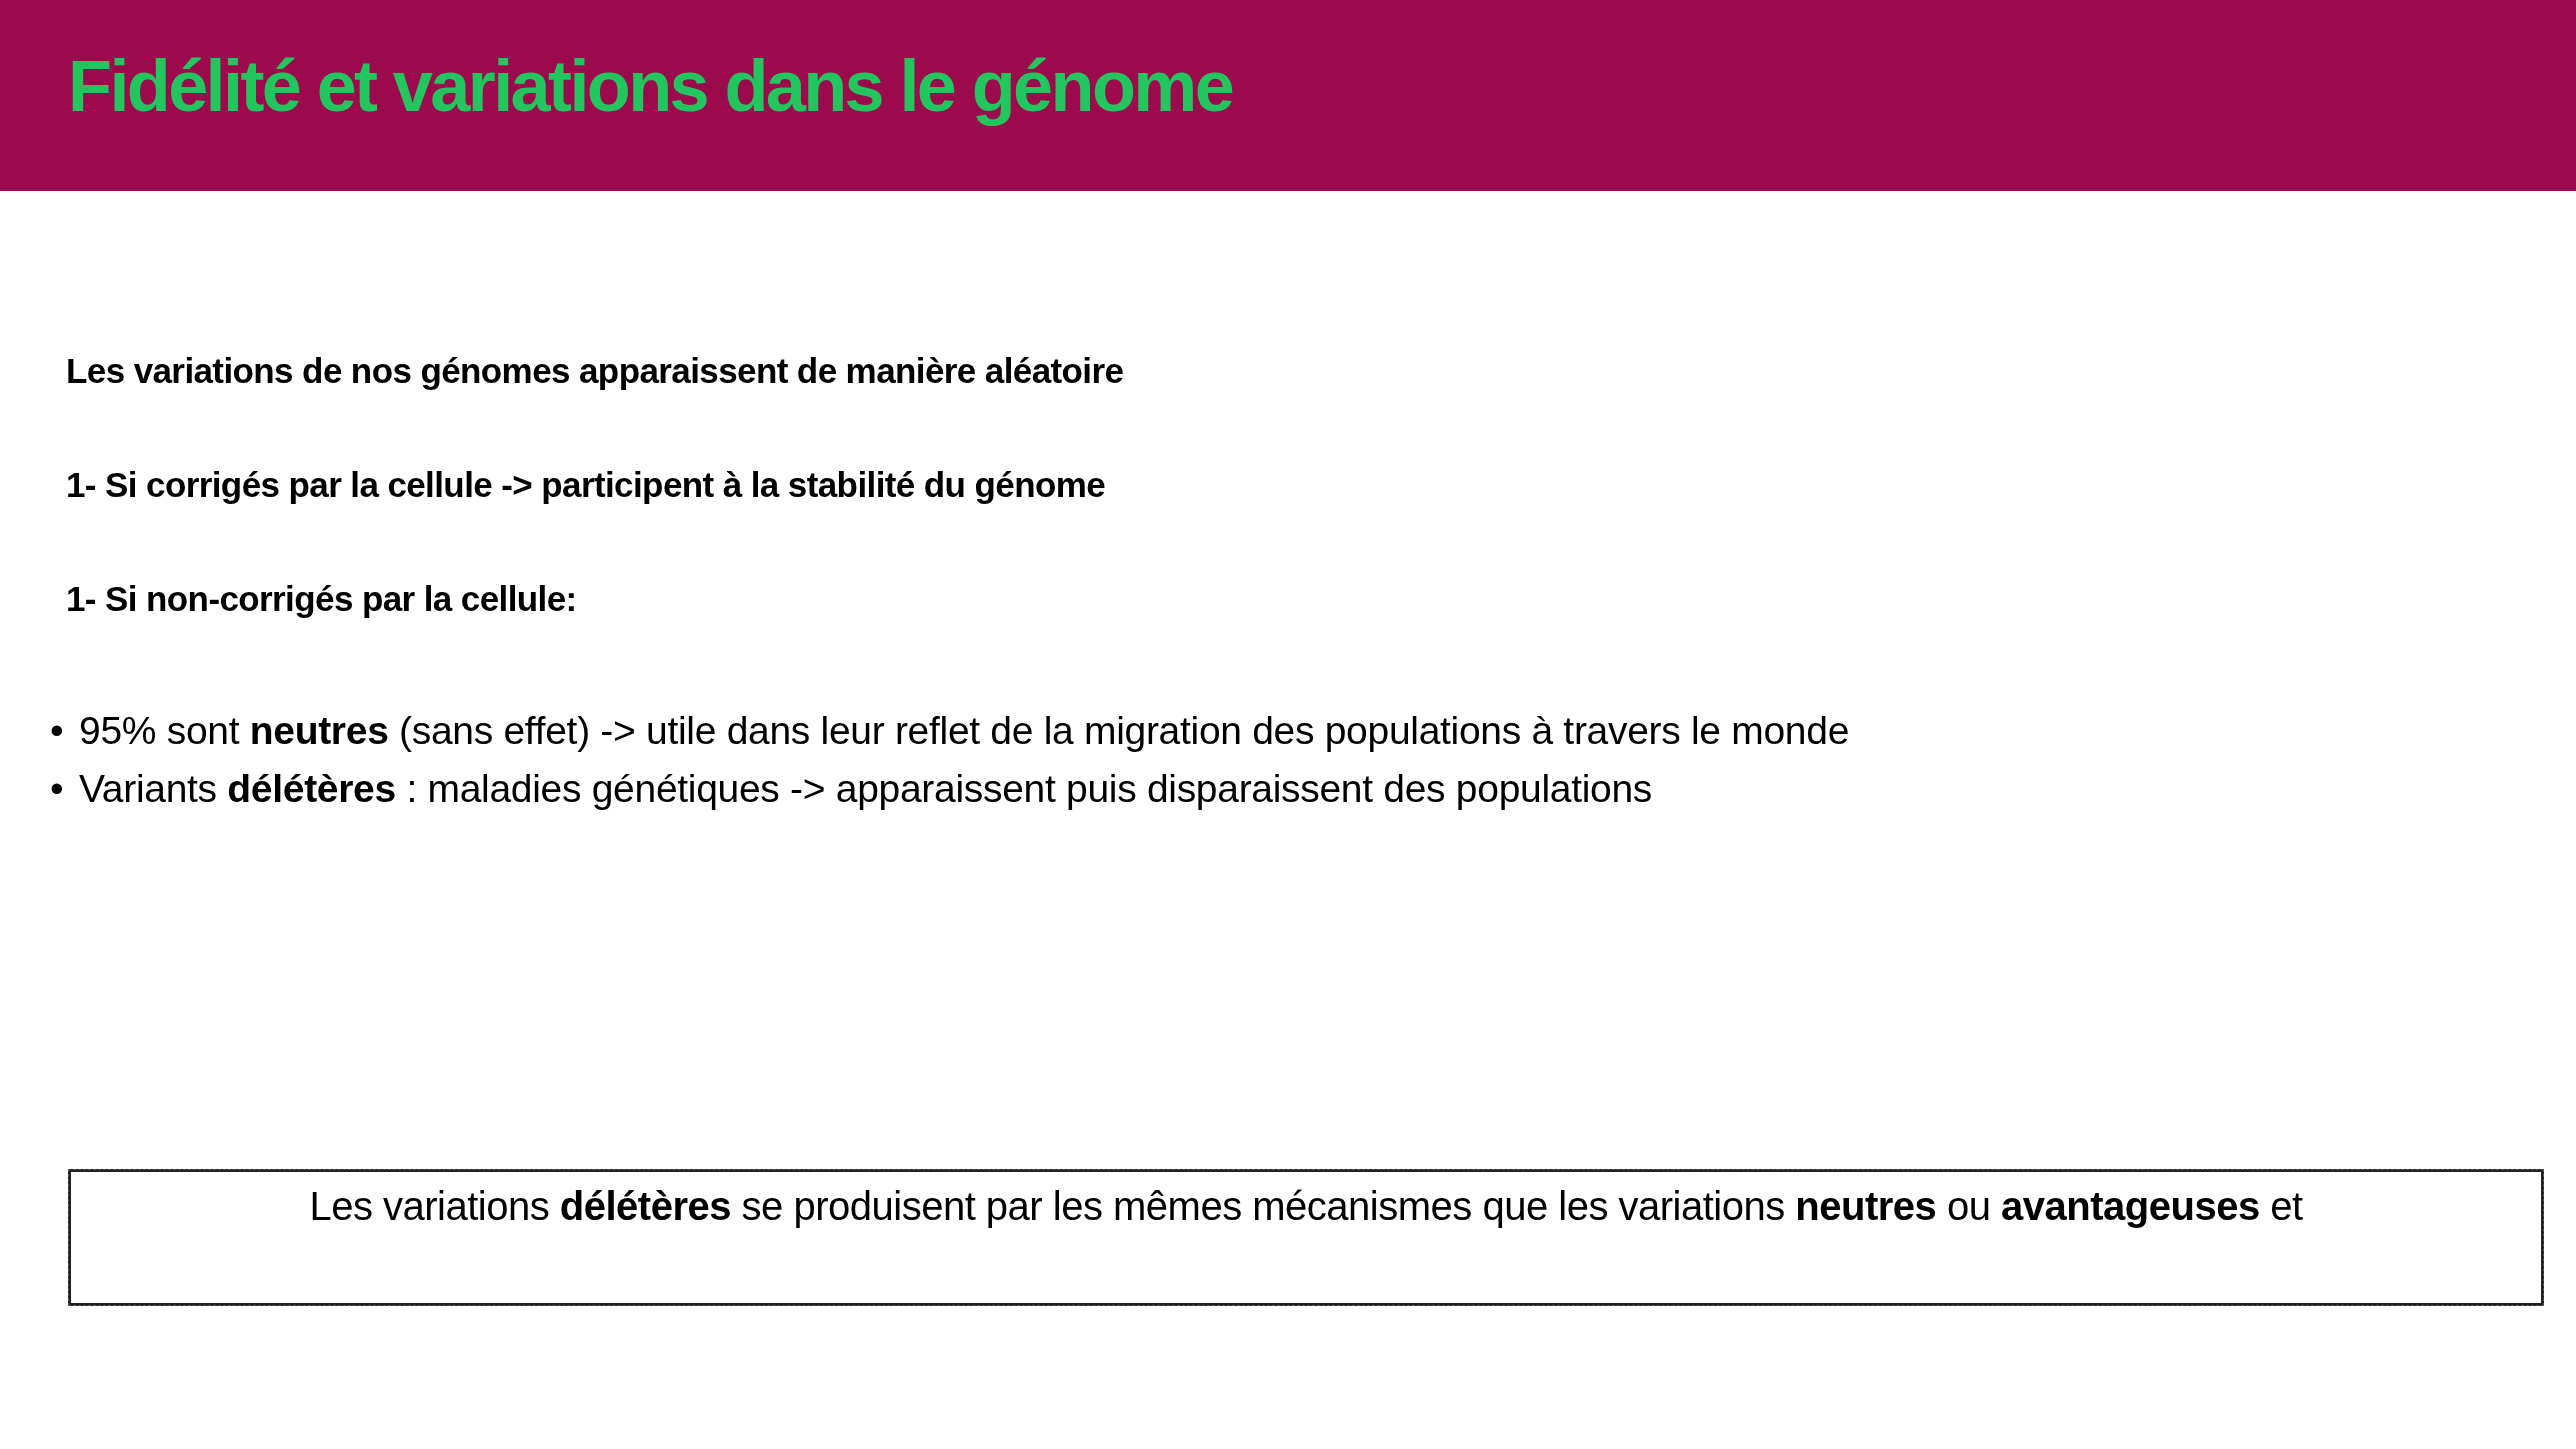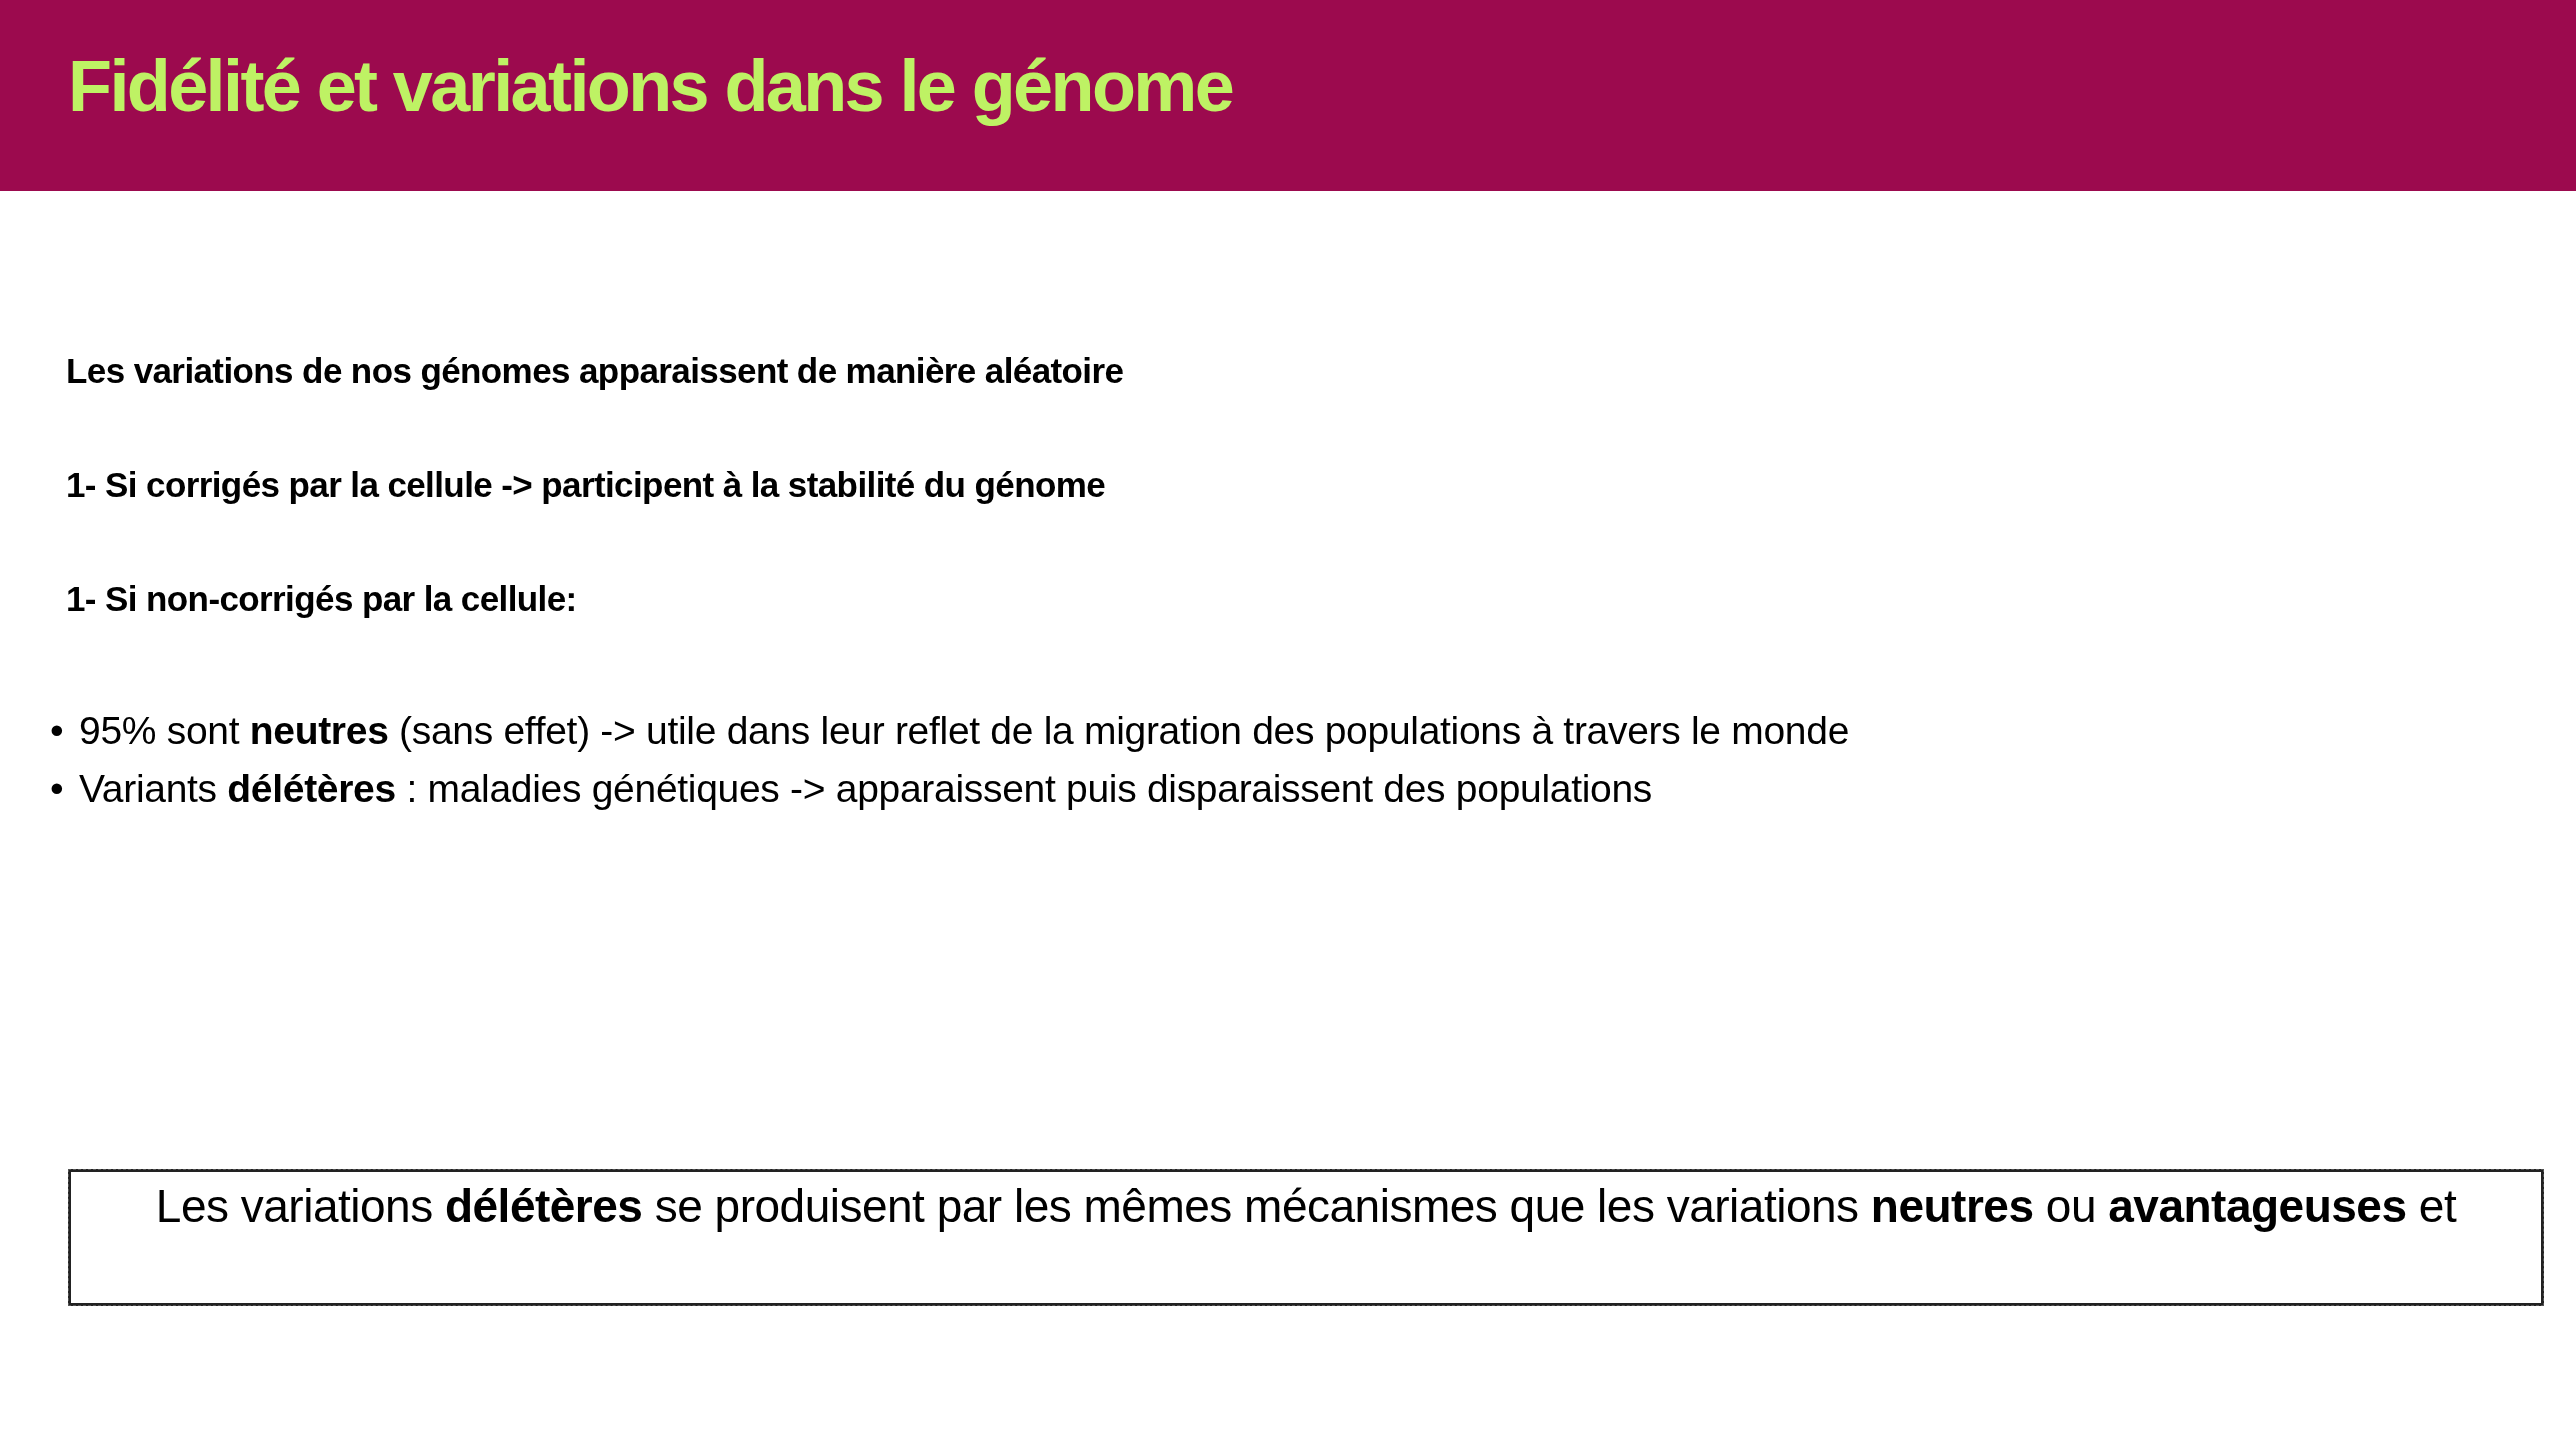--- a/index.html
+++ b/index.html
@@ -1,29 +1,29 @@
 <!DOCTYPE html>
 <html style="font-size:10.3px"><head>
 <meta charset="utf-8">
 <style>
   html, body { margin:0; padding:0; }
   body { width:2576px; height:1449px; background:#ffffff; position:relative; overflow:hidden;
          font-family:"Liberation Sans", sans-serif; color:#000; }
   .header { position:absolute; left:0; top:0; width:2576px; height:191px; background:#9C0A4E; }
-  .title { position:absolute; left:68px; top:50px; font-size:72px; font-weight:bold; color:#bef264;
+  .title { position:absolute; left:68px; top:50px; font-size:72px; font-weight:bold; color:#22c55e;
            letter-spacing:-2.6px; white-space:nowrap; line-height:1; }
   .line { position:absolute; left:66px; font-size:35px; font-weight:bold; white-space:nowrap; line-height:1; letter-spacing:-0.6px; }
   .bullets { position:absolute; left:50px; top:702px; font-size:39px; line-height:58px; letter-spacing:-0.3px; }
   .bullet-row { white-space:nowrap; }
   .bullet-dot { display:inline-block; width:29px; }
   .cont { padding-left:24px; white-space:nowrap; }
   b { font-weight:bold; }
   .box { position:absolute; left:68px; top:1169px; width:2476px; height:137px;
          border:3.2px solid #222; box-sizing:border-box; outline:0.6px dashed #555; outline-offset:-1.9px;
-         text-align:center; font-size:46px; line-height:67px; padding-top:1.3px; letter-spacing:-0.5px; }
+         text-align:center; font-size:40px; line-height:67px; padding-top:1.3px; letter-spacing:-0.5px; }
   .box-line { white-space:nowrap; }
 </style>
 </head>
 <body>
 
 <div class="header">
   <div class="title">Fidélité et variations dans le génome</div>
 </div>
 
 <div class="line" style="top:353px;">Les variations de nos génomes apparaissent de manière aléatoire</div>

